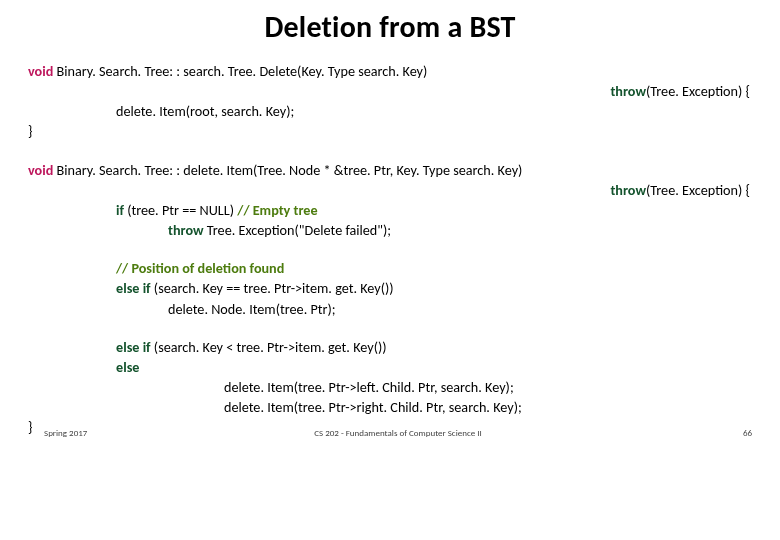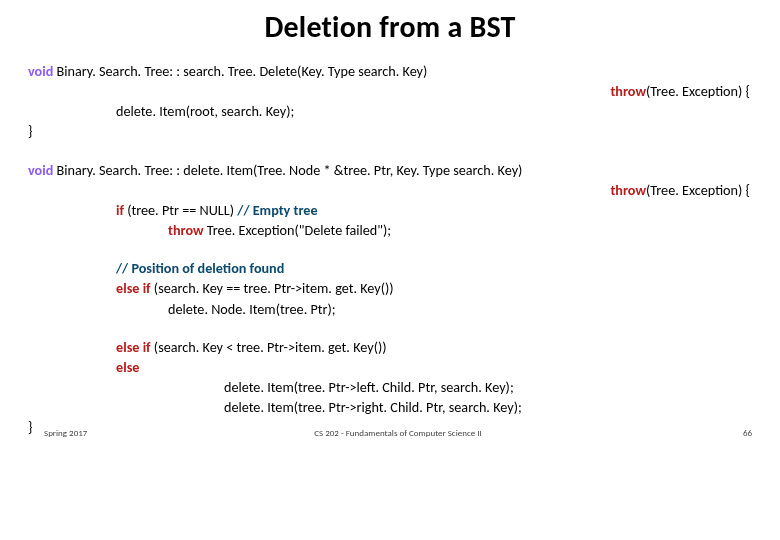--- a/index.html
+++ b/index.html
@@ -2,23 +2,23 @@
 <html><head>
 <meta charset="utf-8">
 <style>
   * { box-sizing: border-box; margin: 0; padding: 0; }
   html, body { width: 780px; height: 540px; background: #ffffff; font-family: Calibri, "Segoe UI", Arial, sans-serif; color: #000; overflow: hidden; }
   .slide { width: 780px; height: 444px; position: relative; padding: 8px 28px 18px 28px; }
   .title { font-size: 30px; font-weight: 700; text-align: center; margin-bottom: 16px; letter-spacing: 0.2px; }
   .code-block { font-size: 14.2px; line-height: 1.42; }
   .ln { white-space: pre; }
   .b { font-weight: 400; }
-  .kw { color: #8b5cf6; font-weight: 700; }
-  .kw2 { color: #b91c1c; font-weight: 700; }
-  .comment { color: #0c4a6e; font-weight: 700; }
+  .kw { color: #be185d; font-weight: 700; }
+  .kw2 { color: #14532d; font-weight: 700; }
+  .comment { color: #4d7c0f; font-weight: 700; }
   .ind1 { padding-left: 88px; }
   .ind2 { padding-left: 140px; }
   .ind3 { padding-left: 196px; }
   .right-throw { text-align: right; padding-right: 2px; }
   .throw-line2 { text-align: right; padding-right: 2px; }
   .big-gap { height: 18px; }
   .footer { position: absolute; left: 16px; right: 0; bottom: 6px; height: 16px; font-size: 9px; color: #444; }
   .footer .left { position: absolute; left: 28px; bottom: 0; }
   .footer .center { position: absolute; left: 0; right: 0; bottom: 0; text-align: center; }
   .footer .right { position: absolute; right: 28px; bottom: 0; }

